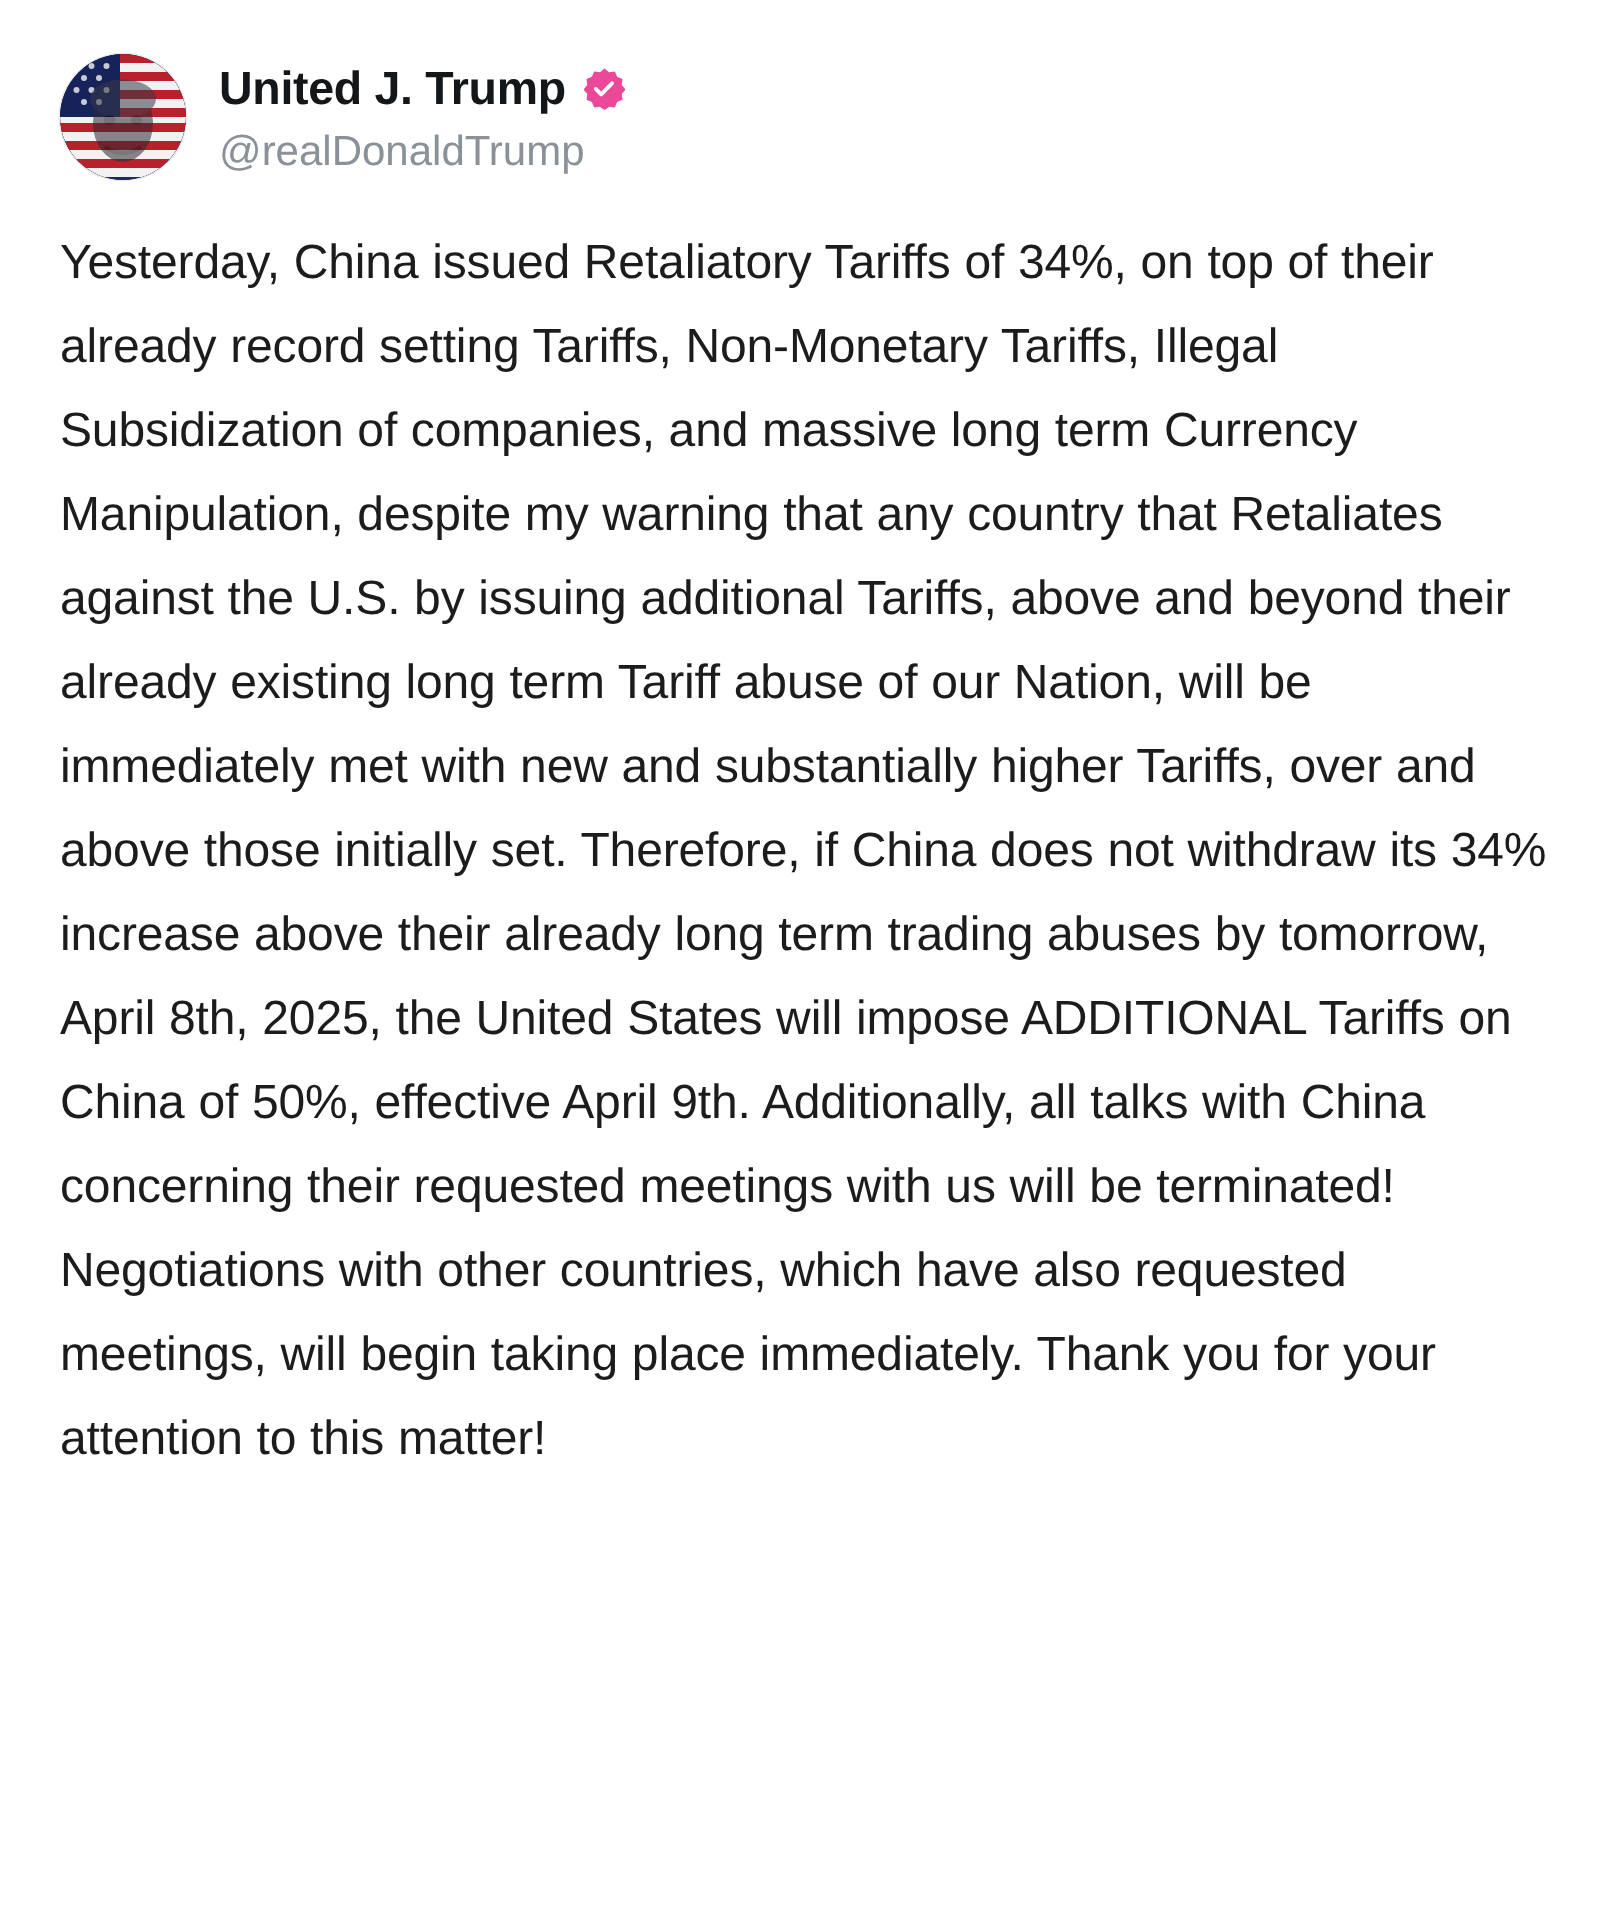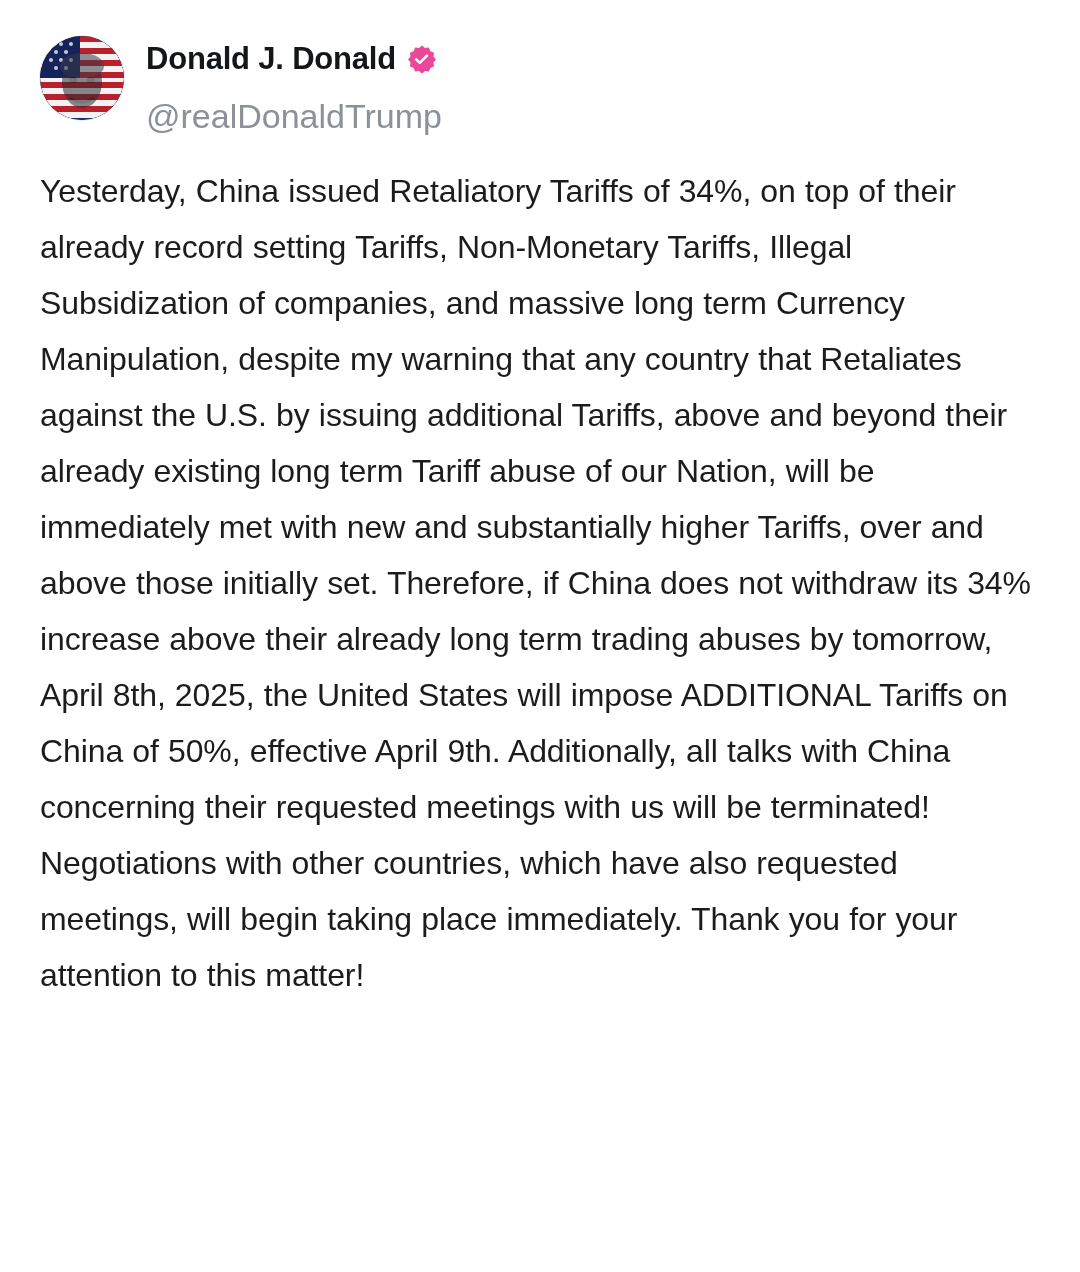--- a/index.html
+++ b/index.html
@@ -62,22 +62,22 @@
   .verified-badge {
     width: 28px;
     height: 28px;
     flex: 0 0 28px;
     display: inline-block;
   }
   .verified-badge svg {
     display: block;
   }
   .handle {
-    margin-top: 20px;
-    font-size: 34px;
+    margin-top: 8px;
+    font-size: 28px;
     color: #8a9199;
     line-height: 1.2;
     white-space: nowrap;
   }
   .post-body {
     font-size: 32px;
     line-height: 56px;
     color: #1c1c1e;
     letter-spacing: -0.1px;
     word-spacing: 0.4px;
@@ -138,21 +138,21 @@
             <ellipse cx="33" cy="44" rx="4" ry="3" fill="#0f0f14"></ellipse>
             <ellipse cx="51" cy="44" rx="4" ry="3" fill="#0f0f14"></ellipse>
             <path d="M30 62 Q42 70 54 62" stroke="#14141a" stroke-width="3" fill="none"></path>
           </g>
         </g>
       </svg>
     </div>
 
     <div class="identity">
       <div class="name-row">
-        <span class="display-name">Donald J. Donald</span>
+        <span class="display-name">United J. Trump</span>
         <span class="verified-badge">
           <svg viewBox="0 0 28 28" xmlns="http://www.w3.org/2000/svg" aria-hidden="true">
             <path d="M14 0.6l3.0 2.5 3.9-0.5 1.5 3.6 3.6 1.5-0.5 3.9 2.5 3.0-2.5 3.0 0.5 3.9-3.6 1.5-1.5 3.6-3.9-0.5-3.0 2.5-3.0-2.5-3.9 0.5-1.5-3.6-3.6-1.5 0.5-3.9-2.5-3.0 2.5-3.0-0.5-3.9 3.6-1.5 1.5-3.6 3.9 0.5z" fill="#ec4899"></path>
             <path d="M8.2 14.3l3.6 3.6 7.2-7.3" stroke="#ffffff" stroke-width="2.6" fill="none" stroke-linecap="round" stroke-linejoin="round"></path>
           </svg>
         </span>
       </div>
       <div class="handle">@realDonaldTrump</div>
     </div>
 

